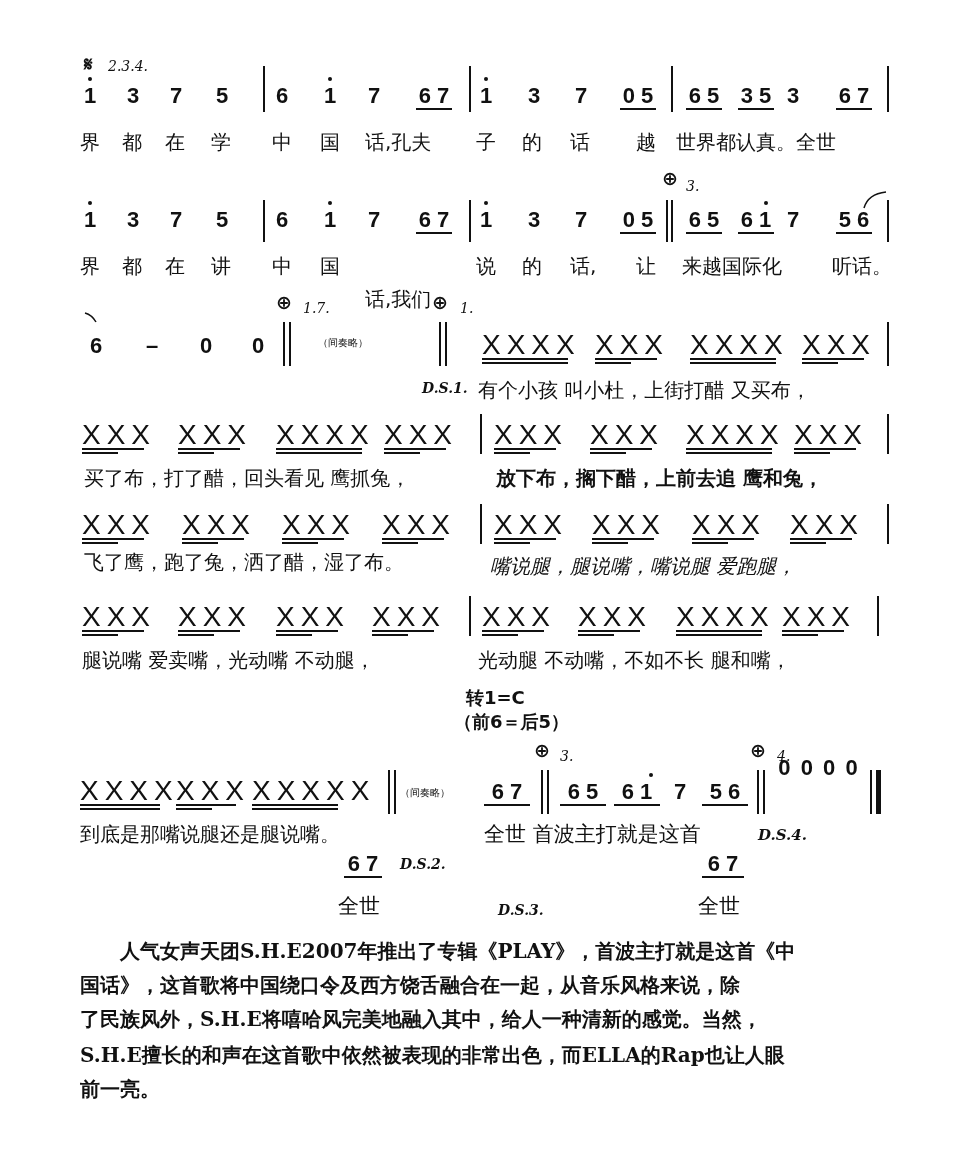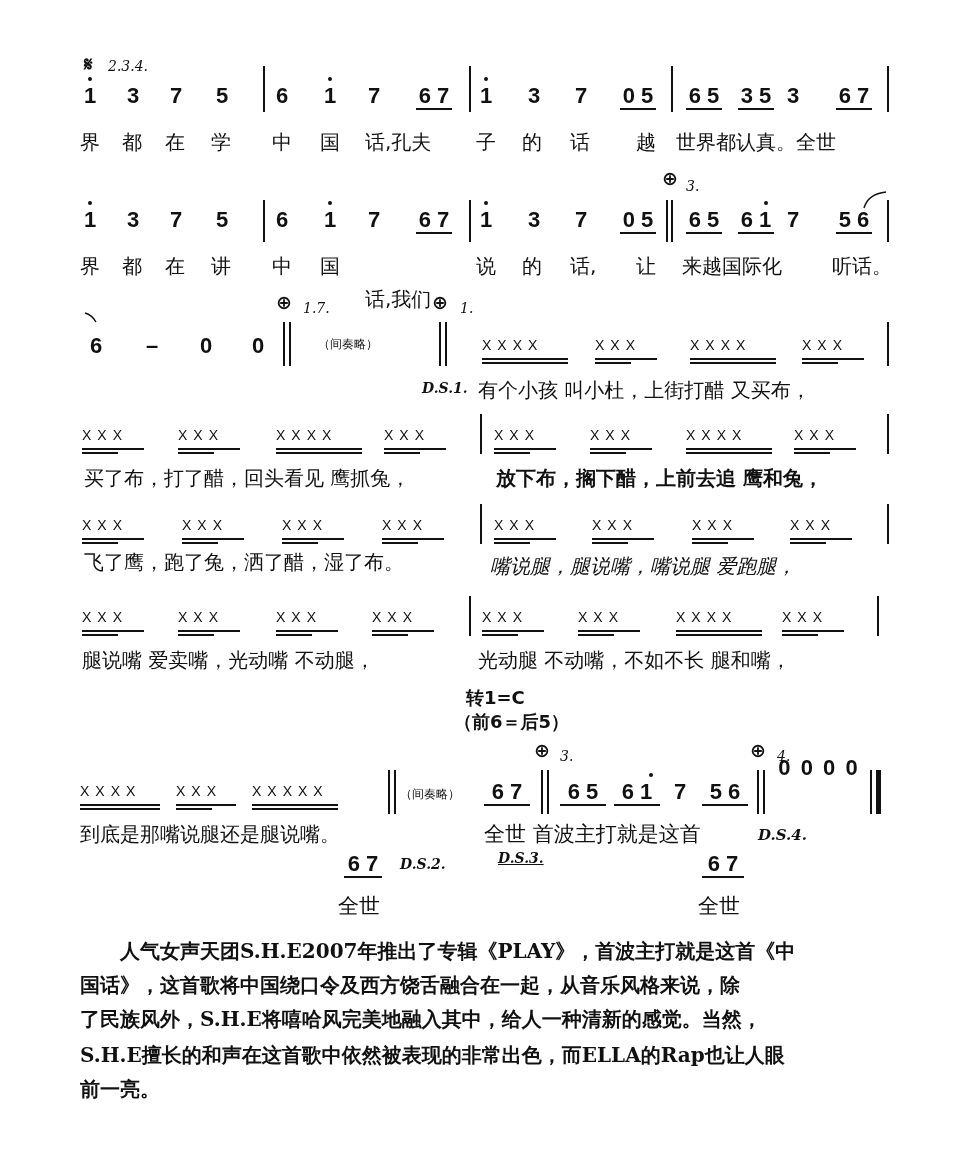--- a/index.html
+++ b/index.html
@@ -7,25 +7,25 @@
          font-family:"DejaVu Sans", sans-serif; }
   .abs { position:absolute; }
   .note { position:absolute; font-family:"Liberation Sans", sans-serif; font-weight:bold; font-size:22px; line-height:24px; text-align:center; }
   .note .dot { position:absolute; left:50%; top:-7px; width:4px; height:4px; margin-left:-2px; background:#111; border-radius:50%; }
   .lyric { position:absolute; font-family:"DejaVu Sans", sans-serif; font-size:20px; line-height:24px; white-space:nowrap; }
   .ul { position:absolute; height:2px; background:#111; }
   .bar { position:absolute; width:2px; background:#111; }
   .bar.thick { width:5px; }
   .mark { position:absolute; font-family:"DejaVu Serif", serif; font-style:italic; font-size:14px; white-space:nowrap; }
   .coda { position:absolute; font-family:"DejaVu Sans", sans-serif; font-size:19px; font-weight:bold; line-height:20px; }
-  .x { position:absolute; font-family:"Liberation Sans", sans-serif; font-size:14px; letter-spacing:6px; white-space:nowrap; line-height:22px; }
+  .x { position:absolute; font-family:"Liberation Sans", sans-serif; font-size:28px; letter-spacing:6px; white-space:nowrap; line-height:22px; }
   .uul { position:absolute; height:2px; background:#111; }
   .para { position:absolute; left:80px; width:820px; font-family:"DejaVu Serif", serif; font-size:20px; line-height:34px; font-weight:bold; }
   .center-text { position:absolute; font-family:"DejaVu Sans", sans-serif; font-weight:bold; font-size:18px; white-space:nowrap; }
-  .small { font-size:12px; font-family:Liberation Serif, serif; }
+  .small { font-size:10px; font-family:Liberation Mono, monospace; }
 </style>
 </head>
 <body>
 
 <div>
   <span class="mark" style="left:84px;top:52px;font-size:20px;font-style:normal;font-weight:bold;">𝄋</span>
   <span class="mark" style="left:108px;top:58px;">2.3.4.</span>
 
   <span class="note" style="left:82px;top:84px;width:16px;"><i class="dot"></i><span>1</span></span>
   <span class="note" style="left:125px;top:84px;width:16px;">3</span>
@@ -290,21 +290,21 @@
 
   <span class="lyric" style="left:80px;top:822px;">到底是那嘴说腿还是腿说嘴。</span>
   <span class="lyric" style="left:484px;top:822px;font-size:21px;">全世  首波主打就是这首</span>
   <span class="mark" style="left:758px;top:826px;font-weight:bold;font-size:15px;">D.S.4.</span>
 </div>
 
 <div>
   <span class="note" style="left:342px;top:852px;width:42px;">6 7</span>
   <div class="ul" style="left:344px;top:876px;width:38px;"></div>
   <span class="mark" style="left:400px;top:856px;font-weight:bold;">D.S.2.</span>
-  <span class="mark" style="left:498px;top:850px;font-weight:bold;text-decoration:underline;">D.S.3.</span>
+  <span class="mark" style="left:498px;top:902px;font-weight:bold;">D.S.3.</span>
   <span class="note" style="left:700px;top:852px;width:46px;">6 7</span>
   <div class="ul" style="left:702px;top:876px;width:42px;"></div>
   <span class="lyric" style="left:338px;top:894px;font-size:21px;">全世</span>
   <span class="lyric" style="left:698px;top:894px;font-size:21px;">全世</span>
 </div>
 
 <div>
   <div class="para" style="top:934px;text-indent:40px;white-space:nowrap;">人气女声天团S.H.E2007年推出了专辑《PLAY》，首波主打就是这首《中</div>
   <div class="para" style="top:968px;white-space:nowrap;">国话》，这首歌将中国绕口令及西方饶舌融合在一起，从音乐风格来说，除</div>
   <div class="para" style="top:1002px;white-space:nowrap;">了民族风外，S.H.E将嘻哈风完美地融入其中，给人一种清新的感觉。当然，</div>

